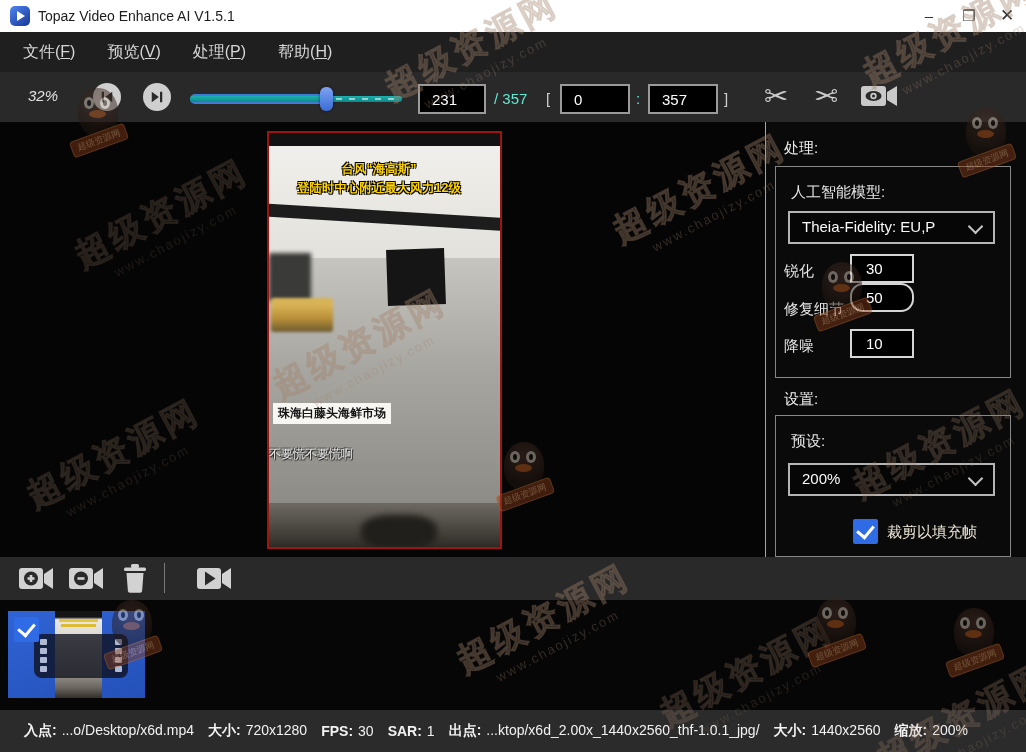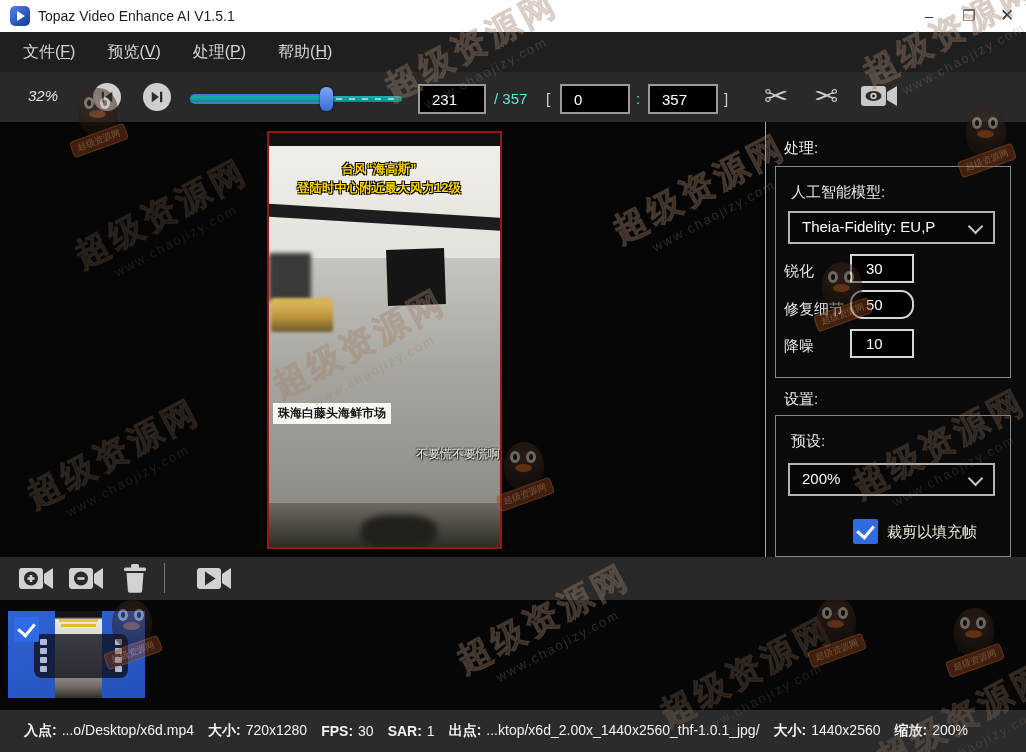--- a/index.html
+++ b/index.html
@@ -65,21 +65,21 @@
          background:linear-gradient(180deg,#c7c5c0,#a8a6a1 45%,#8e8c86 100%);}
   .v-truck{left:2px;top:165px;width:62px;height:34px;border-radius:3px;filter:blur(1.5px);
            background:linear-gradient(180deg,#d8b356 20%,#b98f38 60%,#6b5a30 100%);}
   .v-bottom{left:0;top:370px;width:231px;height:44px;
             background:linear-gradient(180deg,#6e6a63,#3c3933 80%,#2e2b27);}
   .v-blob{left:92px;top:382px;width:76px;height:34px;background:#211f1b;border-radius:40%;filter:blur(3px);}
   .v-title{left:0;top:27px;width:220px;text-align:center;font-size:12.5px;font-weight:700;color:#ffd400;
            line-height:1.55;text-shadow:-1px -1px 0 #000,1px -1px 0 #000,-1px 1px 0 #000,1px 1px 0 #000;}
   .v-loc{left:4px;top:270px;background:#f7f6f3;color:#151515;font-size:12px;font-weight:700;
          padding:2px 5px;white-space:nowrap;}
-  .v-sub{left:0;top:313px;width:231px;text-align:right;color:#ededed;font-size:12px;
+  .v-sub{left:0;top:313px;width:231px;text-align:left;color:#ededed;font-size:12px;
          text-shadow:-1px -1px 0 rgba(40,40,40,.9),1px 1px 0 rgba(40,40,40,.9),0 1px 2px #333;}
 
   
   .rpanel{left:766px;top:122px;width:260px;height:435px;background:#0a0a0a;}
   .rp-h{position:absolute;left:18px;font-size:15px;color:#f0f0f0;}
   .h-process{top:17px;} .h-settings{top:268px;}
   .group{position:absolute;left:9px;width:234px;border:1px solid #878787;}
   .g-model{top:44px;height:210px;} .g-settings{top:293px;height:140px;}
   .g-label{position:absolute;font-size:15px;color:#e6e6e6;}
   .dropdown{position:absolute;left:12px;width:203px;height:29px;background:#060606;border:2px solid #b5b5b5;}
@@ -225,21 +225,21 @@
 
     <div class="group g-model">
       <div class="g-label" style="left:15px;top:16px;">人工智能模型:</div>
       <div class="dropdown" style="top:44px;">
         <span class="dd-text">Theia-Fidelity: EU,P</span>
         <span class="chev"></span>
       </div>
       <div class="prm-label" style="top:95px;">锐化</div>
       <input class="prm-input" style="top: 87px;" readonly="" value="30">
       <div class="prm-label" style="top:133px;">修复细节</div>
-      <input class="prm-input" style="top: 123px; border-radius: 13px;" readonly="" value="50">
+      <input class="prm-input" style="top: 116px; border-radius: 13px;" readonly="" value="50">
       <div class="prm-label" style="top:170px;">降噪</div>
       <input class="prm-input" style="top: 162px;" readonly="" value="10">
     </div>
 
     <div class="rp-h h-settings">设置:</div>
 
     <div class="group g-settings">
       <div class="g-label" style="left:15px;top:16px;">预设:</div>
       <div class="dropdown" style="top:47px;">
         <span class="dd-text">200%</span>

